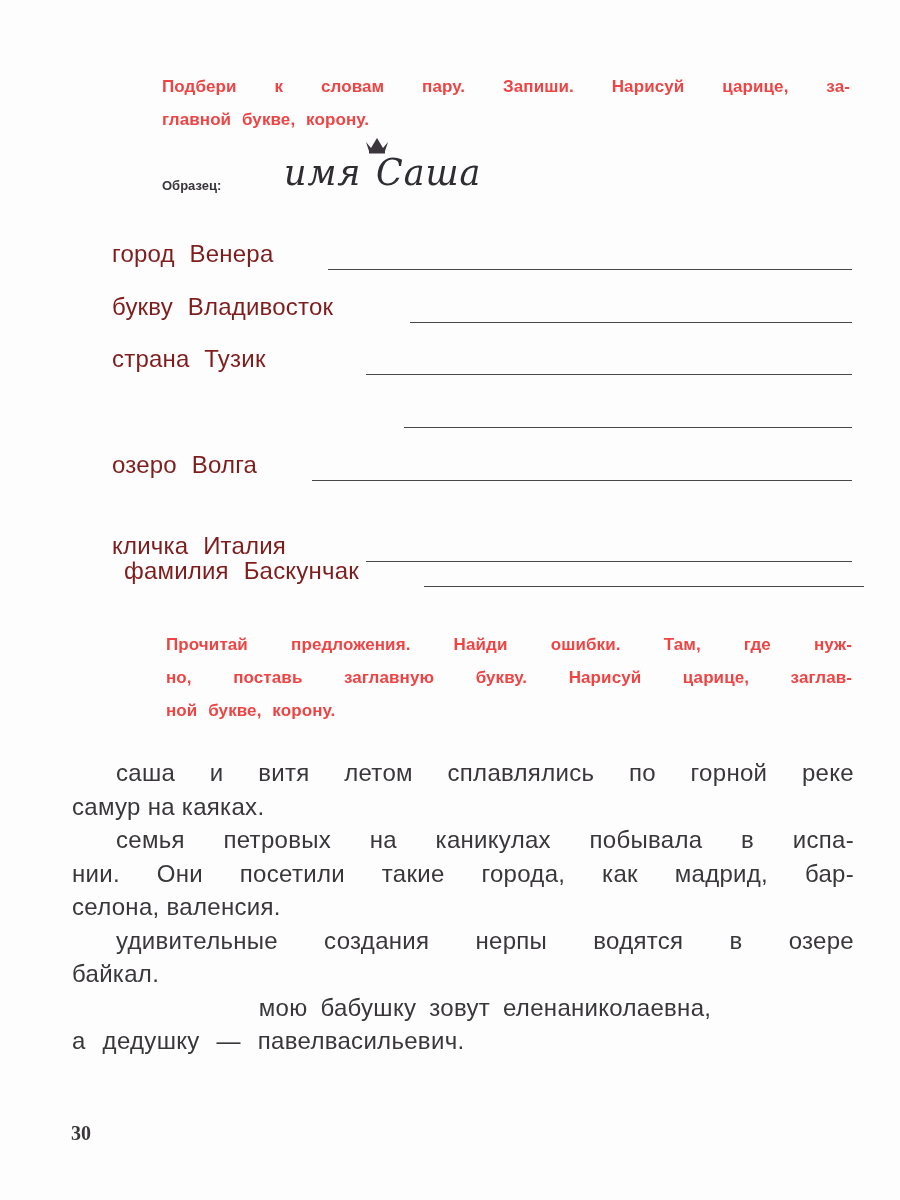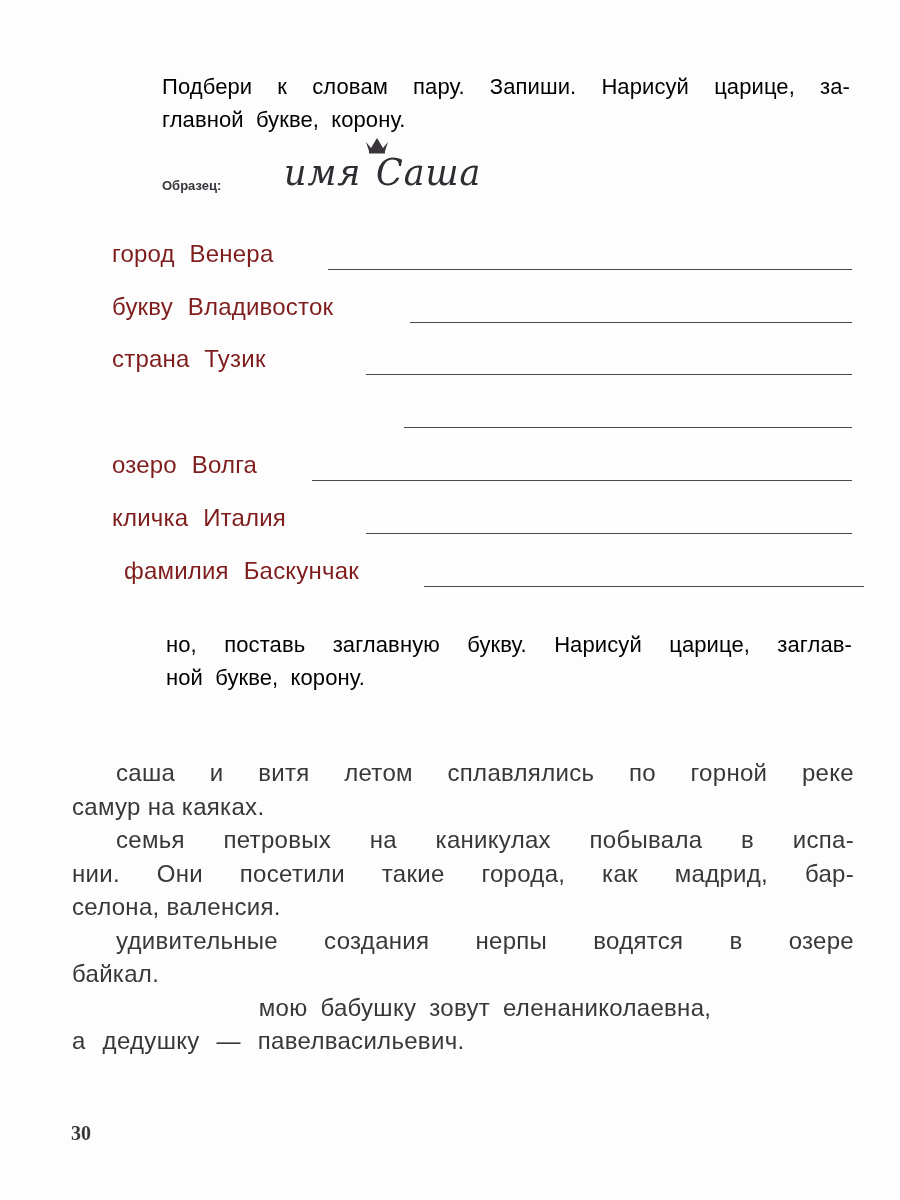--- a/index.html
+++ b/index.html
@@ -6,23 +6,23 @@
     body {
       width: 900px; height: 1200px;
       background: #fdfdfe;
       position: relative;
       overflow: hidden;
       color: #333036;
     }
     .instr {
       position: absolute;
       font-family: "Liberation Sans", sans-serif;
-      font-weight: normal;
-      font-size: 22px;
-      color: #000000;
+      font-weight: bold;
+      font-size: 17px;
+      color: #ef4444;
       letter-spacing: 0.1px;
       word-spacing: 6px;
     }
     .instr .ln { display: block; height: 33px; line-height: 33px; white-space: nowrap; }
     .instr .just { text-align: justify; text-align-last: justify; }
 
     .sample {
       position: absolute; left: 162px; top: 164px;
       font-family: "Liberation Sans", sans-serif;
       font-weight: bold; font-size: 13px; color: #38353a;
@@ -99,30 +99,31 @@
   <span class="pair-text">страна  Тузик</span>
   <div class="answer-line" style="left:254px;"></div>
 </div>
 <div class="pair-row" style="top:398px;">
   <div class="answer-line" style="left:292px;"></div>
 </div>
 <div class="pair-row" style="top:451px;">
   <span class="pair-text">озеро  Волга</span>
   <div class="answer-line" style="left:200px;"></div>
 </div>
-<div class="pair-row" style="top:504px;text-align:right;">
+<div class="pair-row" style="top:532px;text-align:right;">
   <span class="pair-text">кличка  Италия</span>
   <div class="answer-line" style="left:254px;"></div>
 </div>
 <div class="pair-row" style="top:557px;margin-left:12px;">
   <span class="pair-text">фамилия  Баскунчак</span>
   <div class="answer-line" style="left:300px;"></div>
 </div>
 
 <div class="instr" style="left:166px; top:628px; width:686px;">
+  <span class="ln just">Прочитай предложения. Найди ошибки. Там, где нуж-</span>
   <span class="ln just">но, поставь заглавную букву. Нарисуй царице, заглав-</span>
   <span class="ln">ной букве, корону.</span>
 </div>
 
 <div class="body-text" style="top:756px;">
   <span class="ln just ind">саша и витя летом сплавлялись по горной реке</span>
   <span class="ln">самур на каяках.</span>
   <span class="ln just ind">семья петровых на каникулах побывала в испа-</span>
   <span class="ln just">нии. Они посетили такие города, как мадрид, бар-</span>
   <span class="ln">селона, валенсия.</span>

